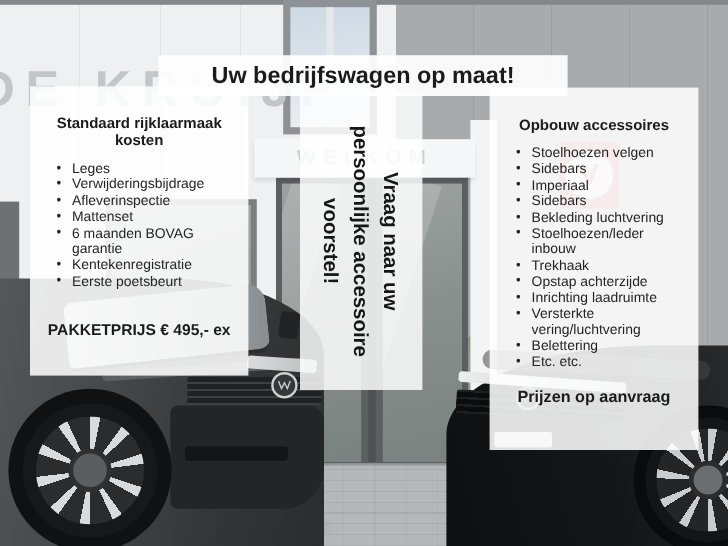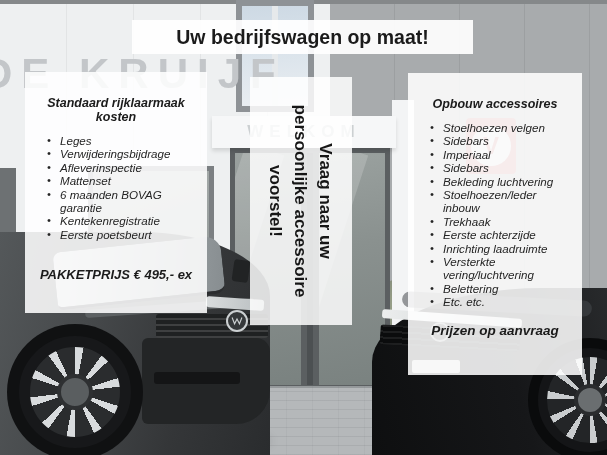--- a/index.html
+++ b/index.html
@@ -97,24 +97,24 @@
   .van-right .hub{left:202px;top:96px;width:32px;height:32px;background:#6a6e70;border:4px solid #2a2c2e;}
 
   
   .logo-watermark{position:absolute;left:466px;top:118px;width:50px;height:56px;background:#d24040;
     border-radius:4px;opacity:.55;z-index:6;display:flex;align-items:center;justify-content:center;}
   .logo-watermark .circle{width:40px;height:40px;border-radius:50%;background:#fff;
     display:flex;align-items:center;justify-content:center;font-weight:700;font-size:24px;color:#d24040;}
 
   
   .overlay{background:rgba(255,255,255,0.87);z-index:10;color:#1b1b1b;}
-  .title-banner{position:absolute;left:132px;top:20px;width:341px;height:34px;
+  .title-banner{position:absolute;left:132px;top:46px;width:341px;height:34px;
     display:flex;align-items:center;justify-content:center;
     font-size:19.5px;font-weight:700;background:rgba(255,255,255,0.93);}
-  .panel{position:absolute;padding:24px 6px 0 6px;font-style:italic;}
+  .panel{position:absolute;padding:24px 6px 0 6px;}
   .panel h2{margin:0;font-size:12.5px;font-weight:700;text-align:center;}
   .panel ul{list-style:none;margin:10px 0 0 0;padding:0 0 0 16px;}
   .panel li{position:relative;font-size:11.6px;line-height:13.4px;padding-left:13px;color:#242424;}
   .panel li::before{content:"\2022";position:absolute;left:0;top:0;font-size:11px;}
   .panel .panel-footer{font-weight:700;text-align:center;}
   .panel-left{left:25px;top:72px;width:182px;height:241px;}
   .panel-left .panel-footer{margin-top:26px;font-size:13px;}
   .panel-right{left:408px;top:73px;width:174px;height:302px;}
   .panel-right .panel-footer{margin-top:14px;font-size:13.5px;}
   .vbanner{position:absolute;left:250px;top:77px;width:102px;height:248px;background:rgba(255,255,255,0.84);z-index:10;}
@@ -233,21 +233,21 @@
   <div class="panel panel-right overlay">
     <h2>Opbouw accessoires</h2>
     <ul>
       <li><span>Stoelhoezen velgen</span></li>
       <li><span>Sidebars</span></li>
       <li><span>Imperiaal</span></li>
       <li><span>Sidebars</span></li>
       <li><span>Bekleding luchtvering</span></li>
       <li><span>Stoelhoezen/leder inbouw</span></li>
       <li><span>Trekhaak</span></li>
-      <li><span>Eerste achterzijde</span></li>
+      <li><span>Opstap achterzijde</span></li>
       <li><span>Inrichting laadruimte</span></li>
       <li><span>Versterkte vering/luchtvering</span></li>
       <li><span>Belettering</span></li>
       <li><span>Etc. etc.</span></li>
     </ul>
     <div class="panel-footer">Prijzen op aanvraag</div>
   </div>
 
 </div>
 

